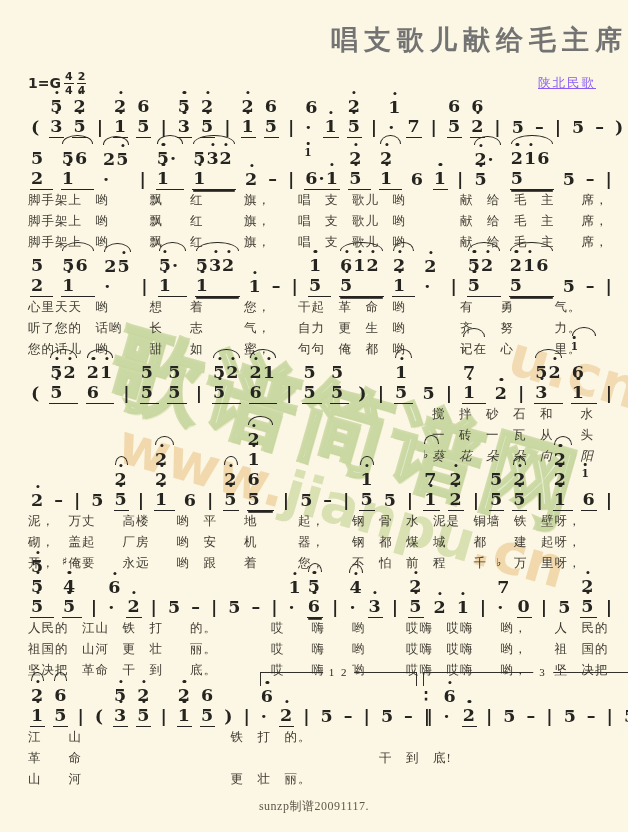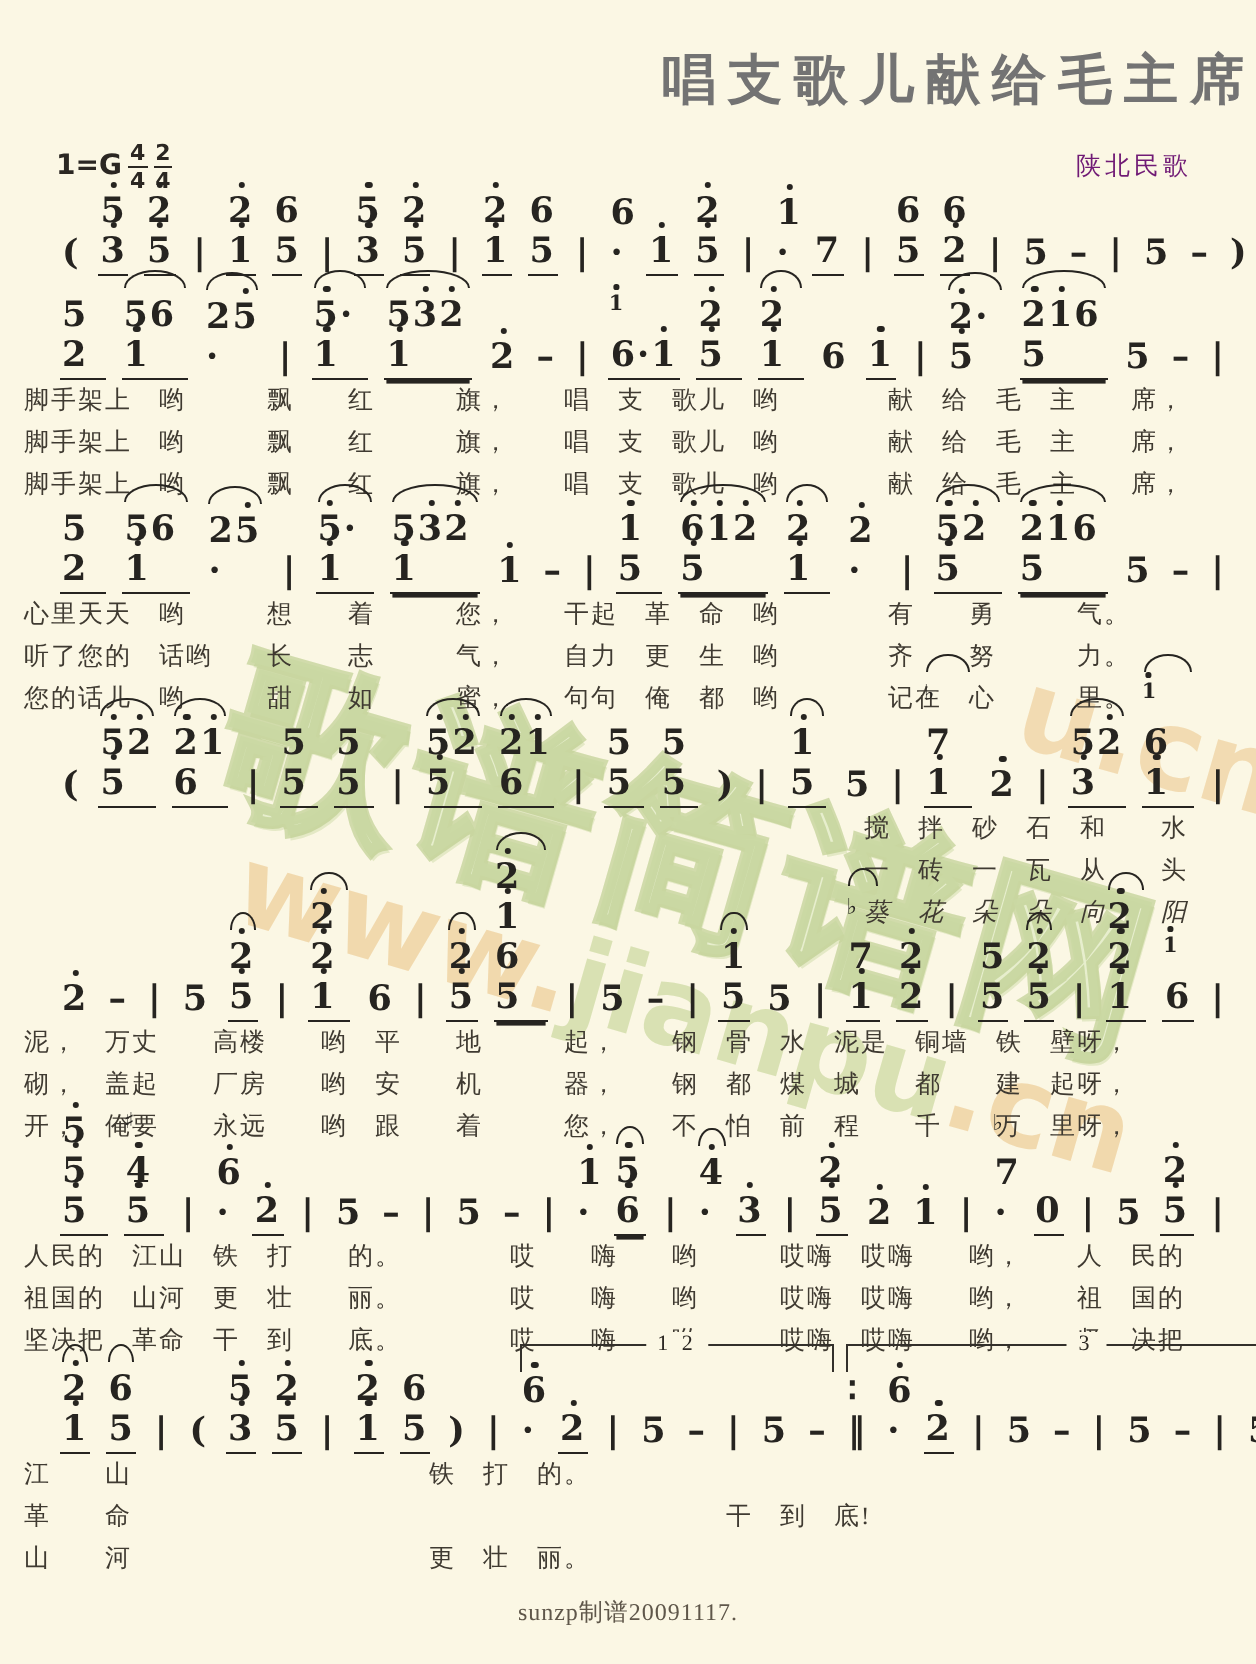--- a/index.html
+++ b/index.html
@@ -26,21 +26,21 @@
 
   .content{position:relative;z-index:1;}
 
   
   .title{text-align:right;padding-top:22px;font-size:27px;font-weight:bold;letter-spacing:6px;color:#737373;}
   .hdr{display:flex;justify-content:space-between;align-items:center;padding:0 32px 0 28px;margin-top:14px;height:22px;gap:36px;}
   .keysig{font-size:14px;font-weight:bold;display:flex;align-items:center;font-family:"DejaVu Sans",sans-serif;}
   .frac{display:inline-flex;flex-direction:column;align-items:center;line-height:1;font-size:11px;margin-left:3px;font-weight:bold;}
   .frac .fn{border-bottom:1.3px solid #2b2722;padding:0 1px 1px 1px;}
   .frac .fd{padding-top:1px;}
-  .source{font-size:12.5px;color:#701a75;letter-spacing:2px;}
+  .source{font-size:12.5px;color:#8b5cf6;letter-spacing:2px;text-decoration:underline;}
 
   
   .system{margin-top:8px;}
   .system:nth-child(2){margin-top:16px;}
   .system:nth-child(7){margin-top:10px;}
   .system:nth-child(8){margin-top:26px;}
   .note-line{position:relative;display:flex;align-items:flex-end;padding:0 10px 0 26px;height:36px;}
   .tok{position:relative;display:inline-block;margin:0 4px;font-weight:bold;font-size:17.5px;font-family:"DejaVu Serif",serif;color:#262420;}
   .tok.j{margin-left:0;}
   .tok.bar{margin:0 4px;}
@@ -56,21 +56,21 @@
   .grace{font-size:10.5px;vertical-align:8px;margin-right:2px;position:relative;display:inline-block;}
   .grace.gdot::before{content:"";position:absolute;top:-4px;left:50%;transform:translateX(-50%);
     width:2.6px;height:2.6px;border-radius:50%;background:#262420;}
 
   
   .volta{position:absolute;top:-19px;height:13px;border:1.4px solid #33302b;border-bottom:none;}
   .volta .vl{position:absolute;top:-7px;left:50%;transform:translateX(-50%);
     background:#fbf7e4;padding:0 6px;font-size:11px;font-weight:normal;letter-spacing:2px;}
 
   
-  .lyr{padding:0 10px 0 12px;font-size:12.5px;line-height:21px;color:#3f3a31;white-space:pre;letter-spacing:1px;}
+  .lyr{padding:0 10px 0 28px;font-size:12.5px;line-height:21px;color:#3f3a31;white-space:pre;letter-spacing:1px;}
 
   
   .footer{margin-top:8px;text-align:center;font-size:12px;color:#5f574a;letter-spacing:0.5px;}
 </style>
 </head>
 <body>
 
 <div class="page">
 
   <div class="wm">

